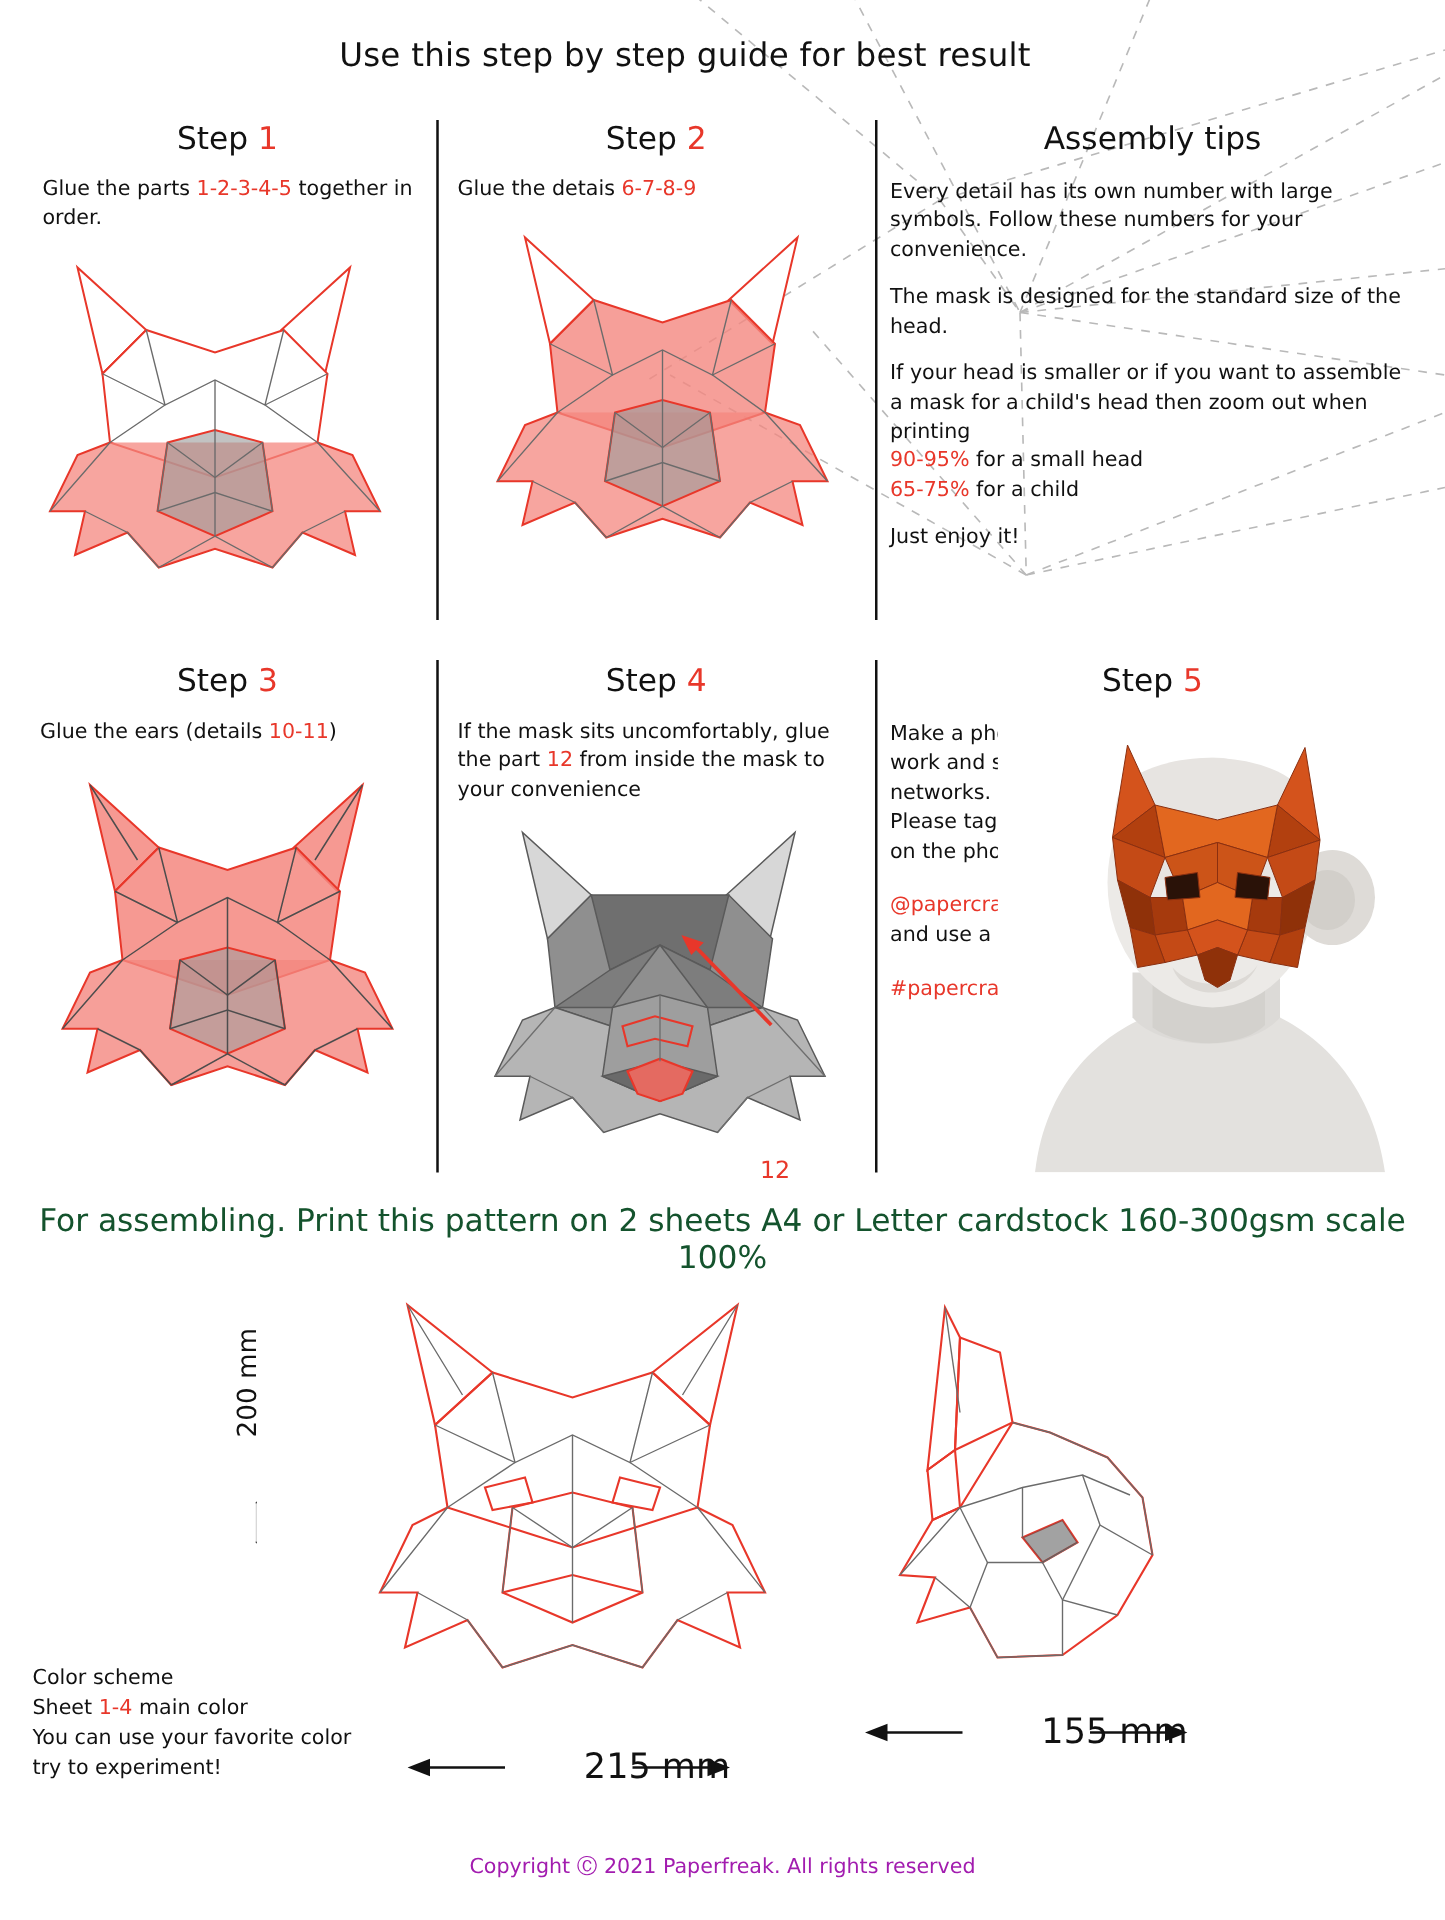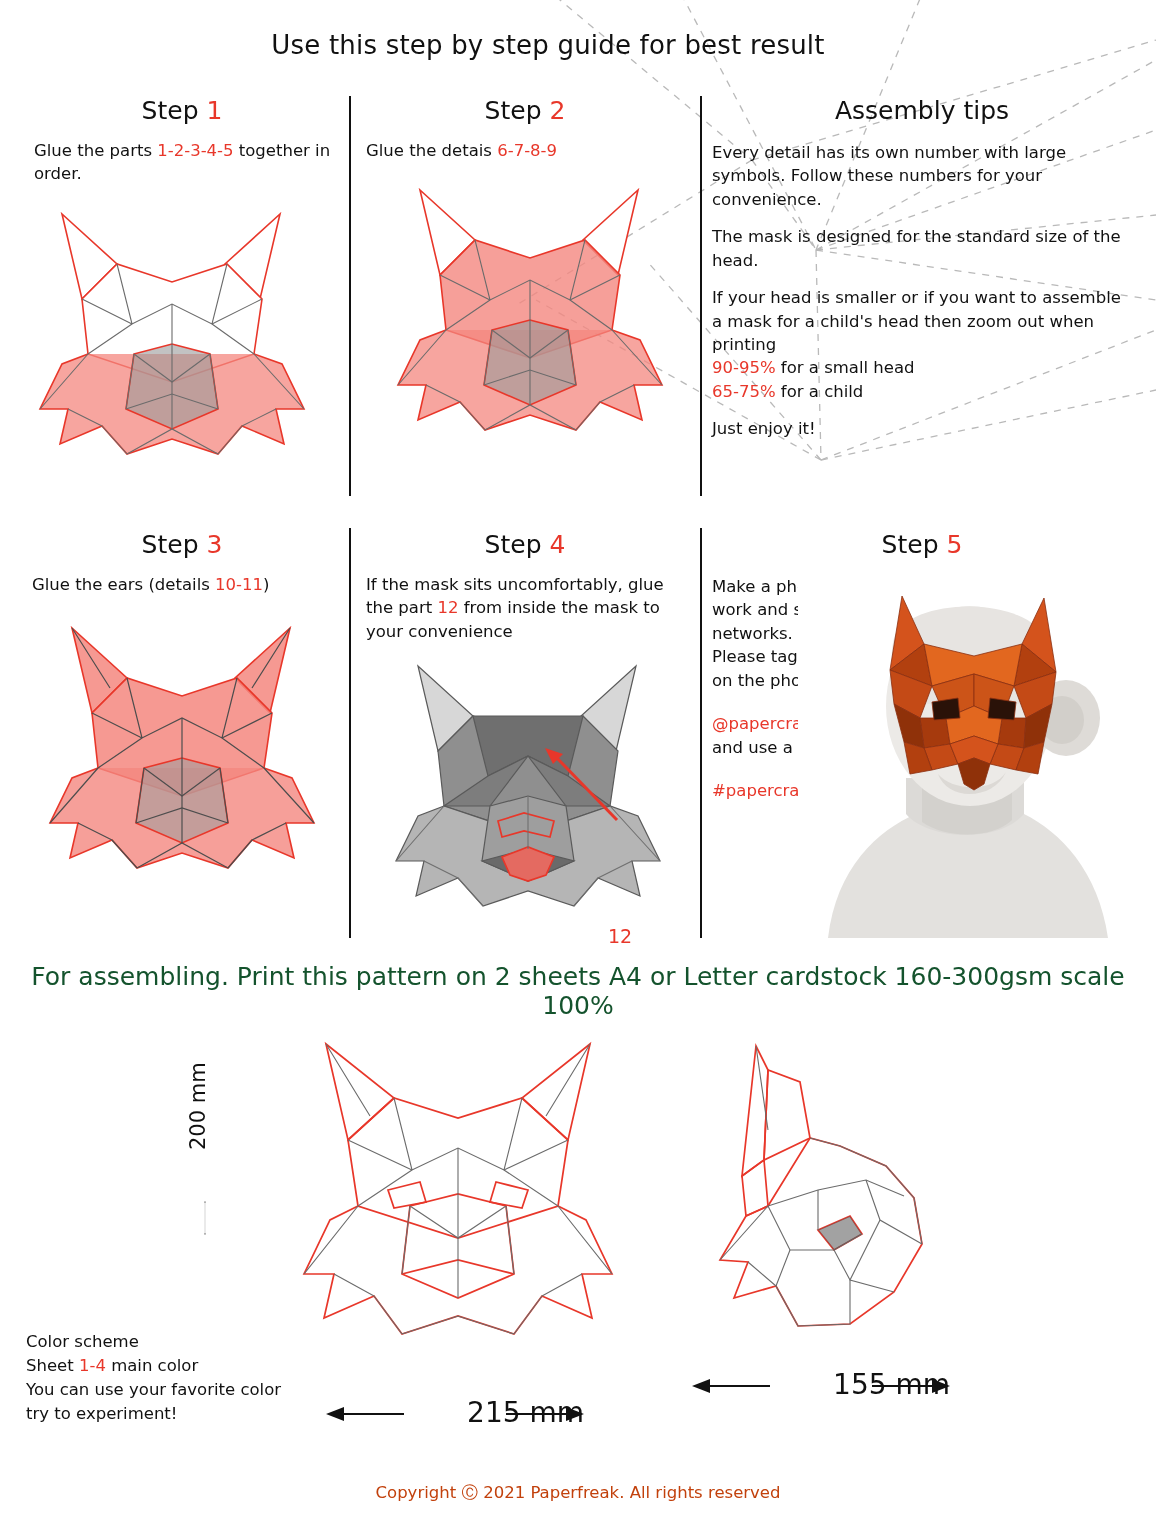--- a/index.html
+++ b/index.html
@@ -128,21 +128,21 @@
     font-size: 28px;
     color: #111;
   }
   .copyright {
     position: absolute;
     top: 1482px;
     left: 0;
     width: 1156px;
     text-align: center;
     font-size: 16.5px;
-    color: #c2410c;
+    color: #a21caf;
   }
   .pattern-front { position: absolute; left: 290px; top: 1030px; }
   .pattern-side { position: absolute; left: 690px; top: 1030px; }
   .tag-12 {
     position: absolute;
     left: 608px;
     top: 925px;
     font-size: 19px;
     color: #e8372a;
   }

